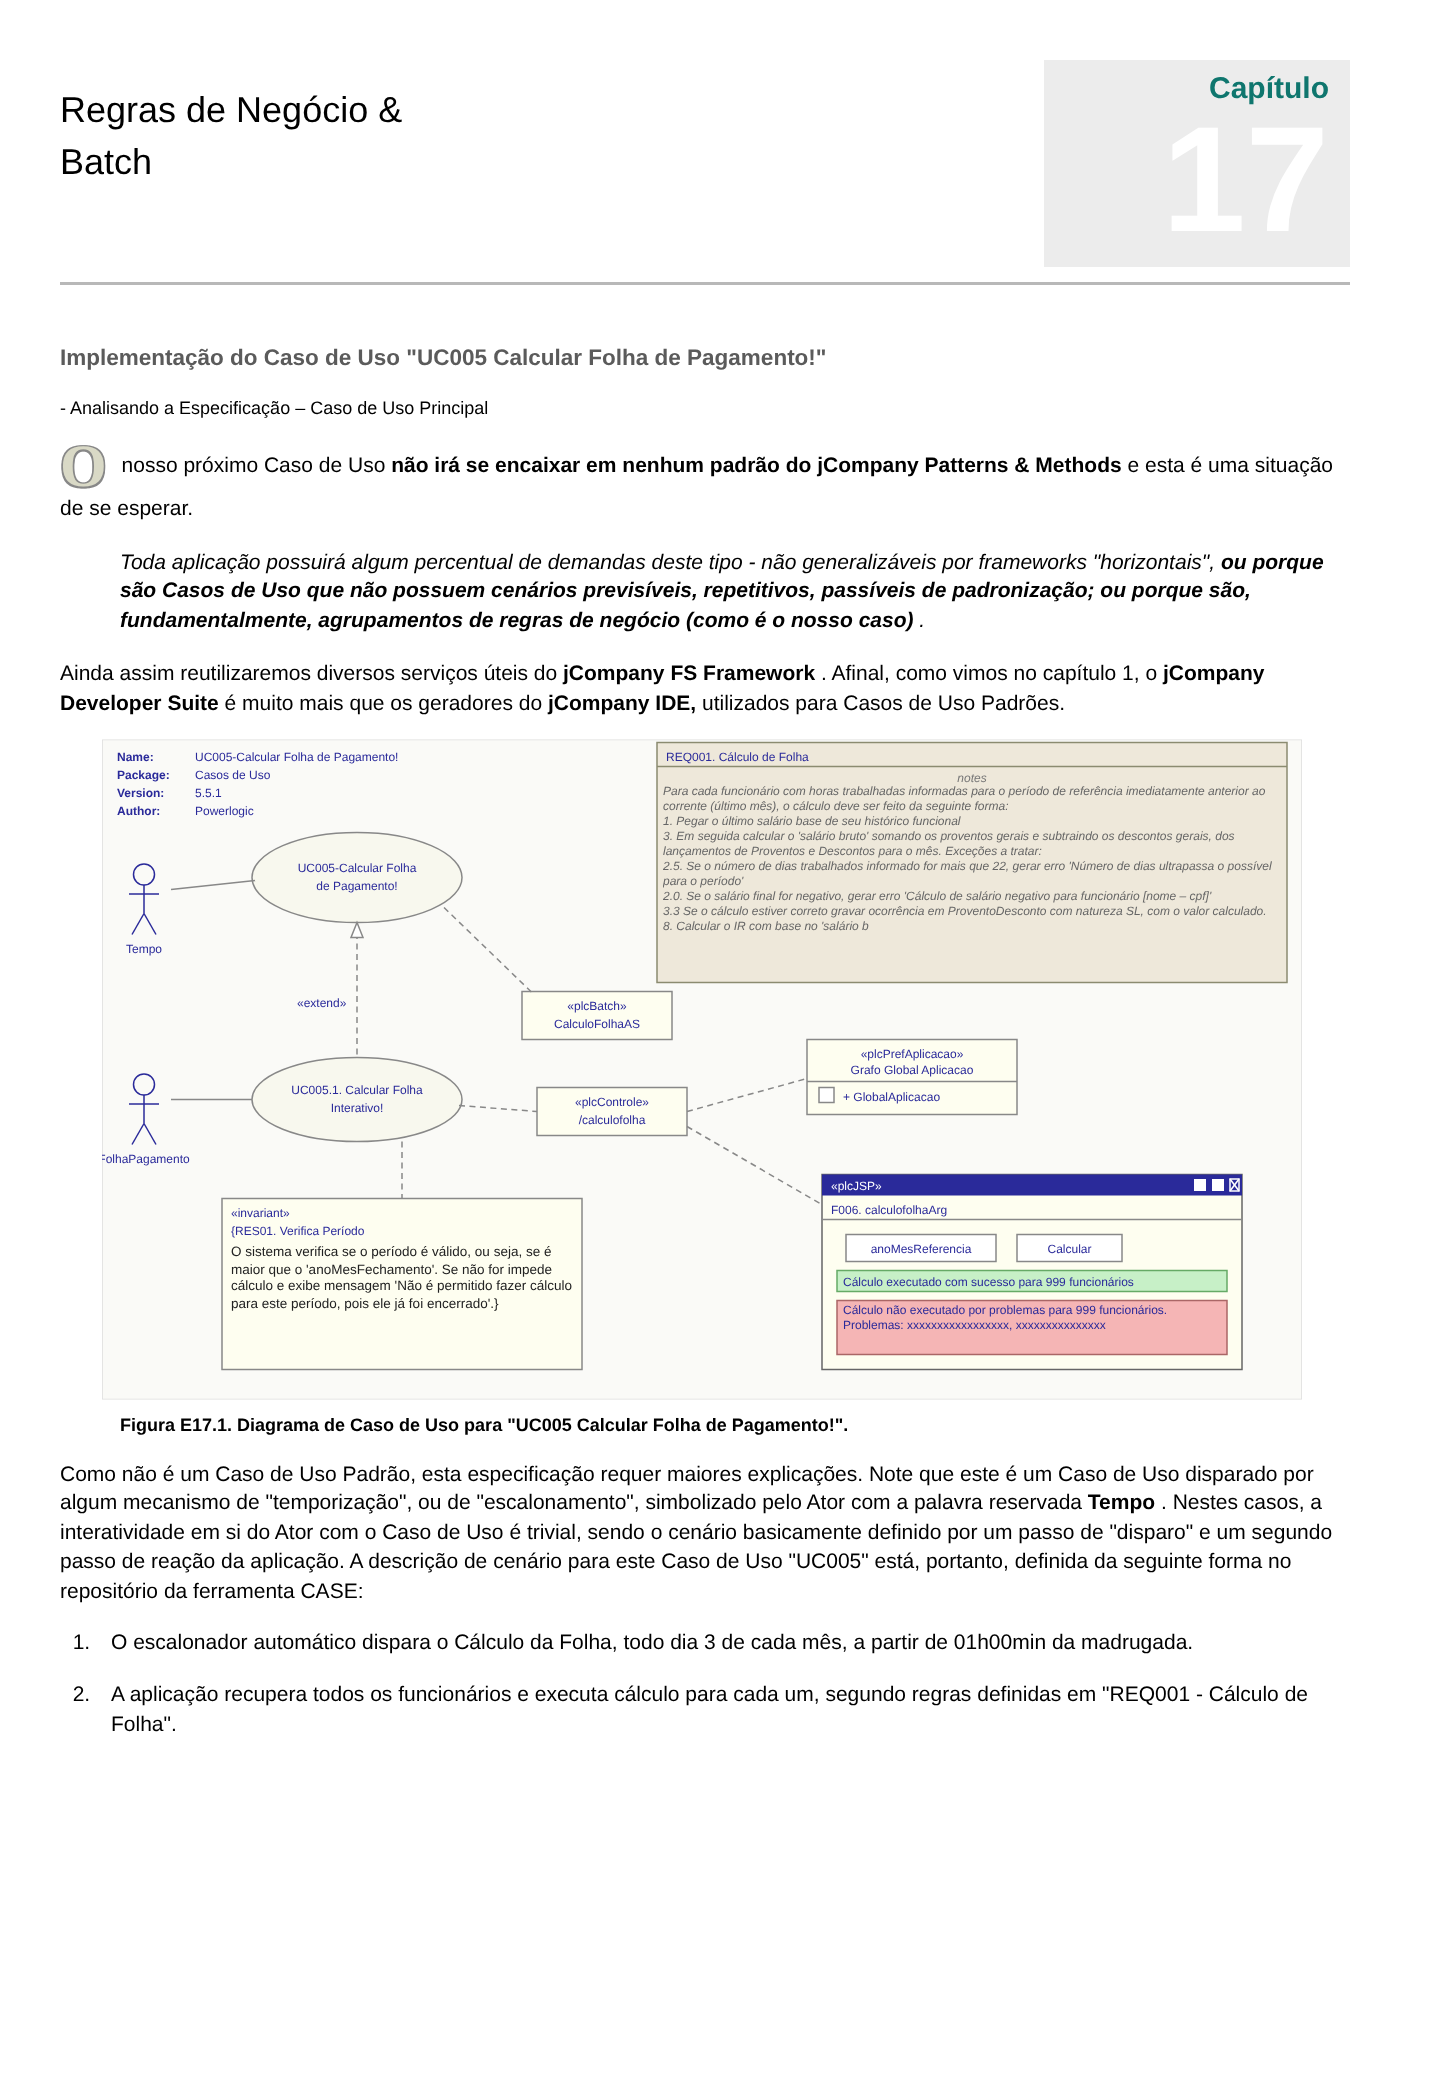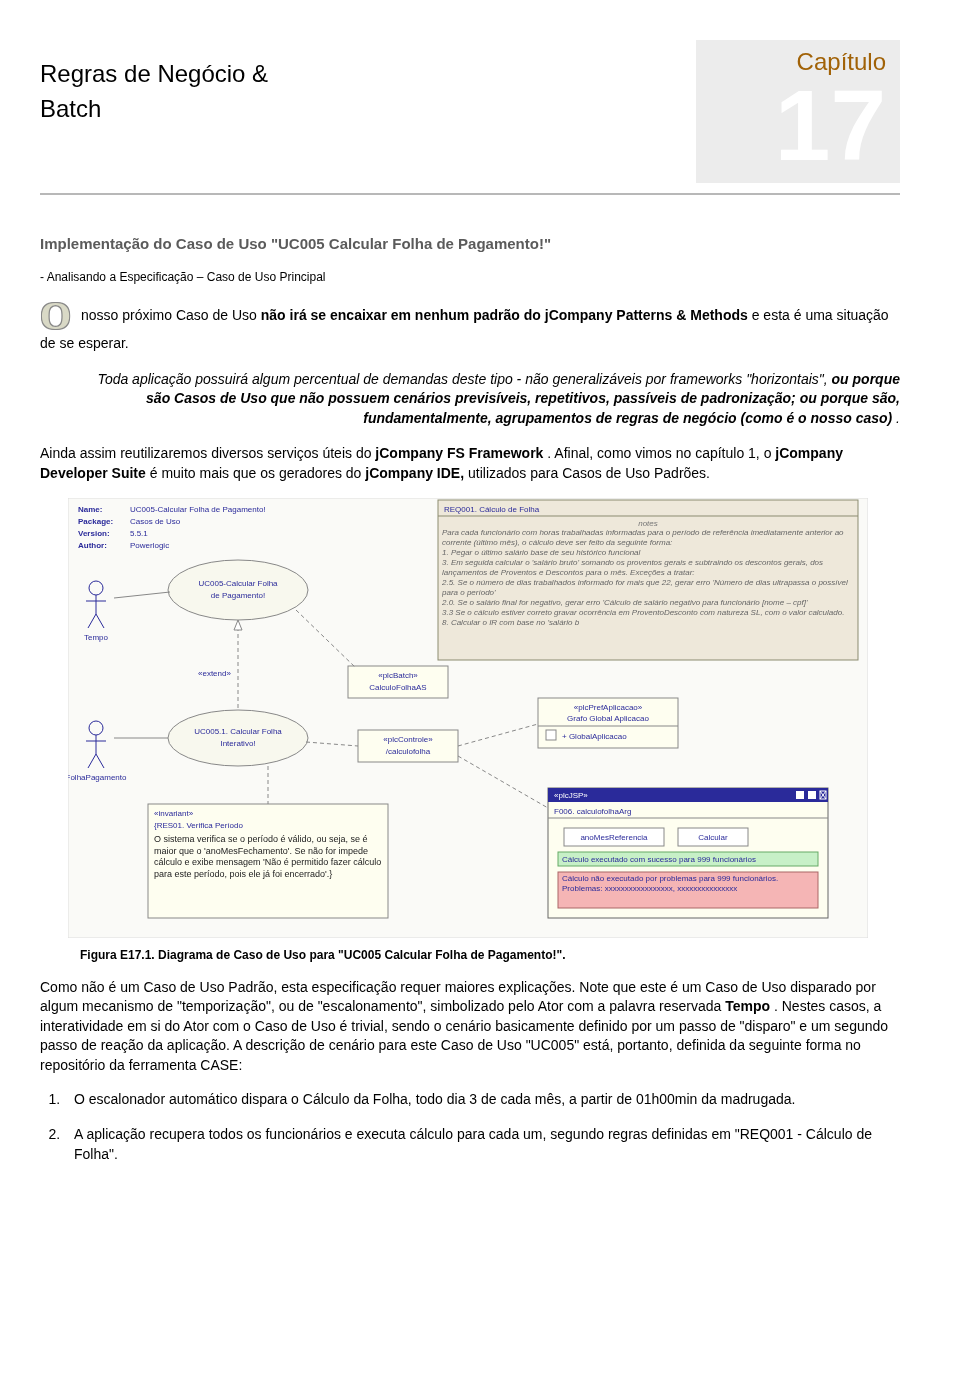--- a/index.html
+++ b/index.html
@@ -30,23 +30,23 @@
     line-height: 1.2;
   }
   .chapter-box {
     text-align: right;
     background: #ececec;
     padding: 8px 14px 10px 30px;
     min-width: 160px;
   }
   .chapter-label {
     font-family: "Arial Black", Arial, sans-serif;
-    font-weight: 400;
-    font-size: 24px;
-    color: #a16207;
+    font-weight: 700;
+    font-size: 20px;
+    color: #0f766e;
   }
   .chapter-number {
     font-family: "Arial Black", Arial, sans-serif;
     font-weight: 900;
     font-size: 100px;
     color: #fff;
     line-height: 0.95;
     margin-top: 2px;
   }
   hr.header-rule {
@@ -78,21 +78,20 @@
     line-height: 0.9;
     margin-right: 6px;
     vertical-align: middle;
     font-weight: bold;
     text-shadow: -1px -1px 0 #888, 1px -1px 0 #888, -1px 1px 0 #888, 1px 1px 0 #888;
   }
   .italic-block {
     font-style: italic;
     margin: 0 0 16px 40px;
     line-height: 1.4;
-    text-align: right;
   }
   .body-par {
     margin: 0 0 14px 0;
     line-height: 1.4;
   }
   .bold { font-weight: bold; }
   .figure-holder {
     margin: 14px 0 8px 28px;
   }
   .figure-holder svg { display: block; }

